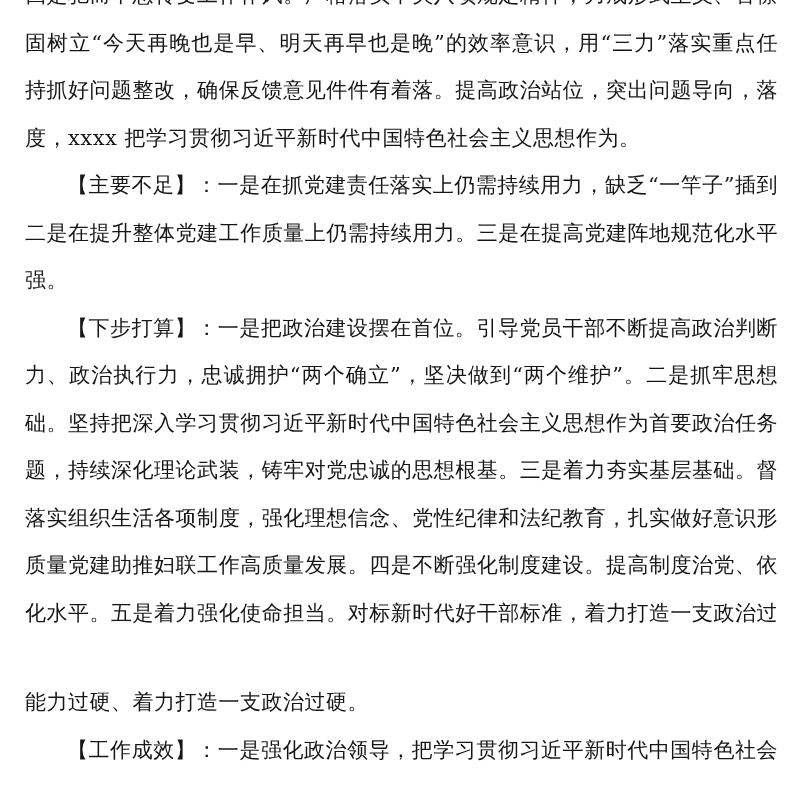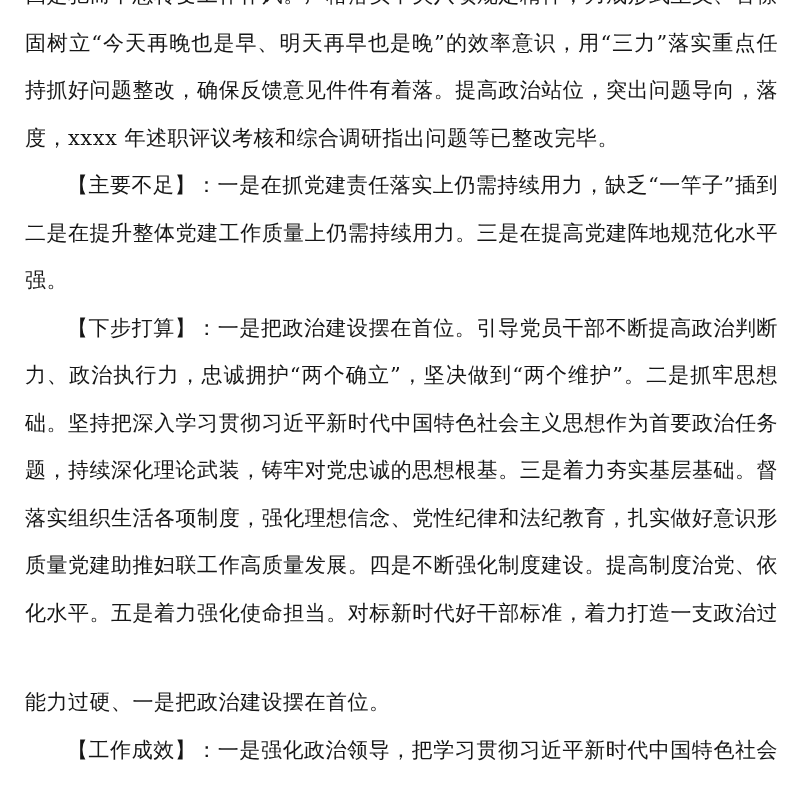--- a/index.html
+++ b/index.html
@@ -41,28 +41,28 @@
   }
 </style>
 </head>
 <body>
 
 <div class="page">
   <div class="lines">
     <div class="line fill">四是驰而不息转变工作作风。严格落实中央八项规定精神，力戒形式主义、官僚主义，牢</div>
     <div class="line fill">固树立“今天再晚也是早、明天再早也是晚”的效率意识，用“三力”落实重点任务。五是坚</div>
     <div class="line fill">持抓好问题整改，确保反馈意见件件有着落。提高政治站位，突出问题导向，落实挂账销号制</div>
-    <div class="line">度，xxxx 年述职评议考核和综合调研指出问题等已整改完毕。</div>
+    <div class="line">度，xxxx 把学习贯彻习近平新时代中国特色社会主义思想作为。</div>
     <div class="line fill indent">【主要不足】：一是在抓党建责任落实上仍需持续用力，缺乏“一竿子”插到底的韧劲。</div>
     <div class="line fill">二是在提升整体党建工作质量上仍需持续用力。三是在提高党建阵地规范化水平上仍需持续加</div>
     <div class="line">强。</div>
     <div class="line fill indent">【下步打算】：一是把政治建设摆在首位。引导党员干部不断提高政治判断力、政治领悟</div>
     <div class="line fill">力、政治执行力，忠诚拥护“两个确立”，坚决做到“两个维护”。二是抓牢思想建设这个基</div>
     <div class="line fill">础。坚持把深入学习贯彻习近平新时代中国特色社会主义思想作为首要政治任务和长期工作主</div>
     <div class="line fill">题，持续深化理论武装，铸牢对党忠诚的思想根基。三是着力夯实基层基础。督促基层党组织</div>
     <div class="line fill">落实组织生活各项制度，强化理想信念、党性纪律和法纪教育，扎实做好意识形态工作，以高</div>
     <div class="line fill">质量党建助推妇联工作高质量发展。四是不断强化制度建设。提高制度治党、依规治党的科学</div>
     <div class="line fill">化水平。五是着力强化使命担当。对标新时代好干部标准，着力打造一支政治过硬、思想过硬、</div>
     <div class="page-gap"></div>
-    <div class="line">能力过硬、一是把政治建设摆在首位。</div>
+    <div class="line">能力过硬、着力打造一支政治过硬。</div>
     <div class="line fill indent">【工作成效】：一是强化政治领导，把学习贯彻习近平新时代中国特色社会主义思想作为</div>
   </div>
 </div>
 
 </body></html>

